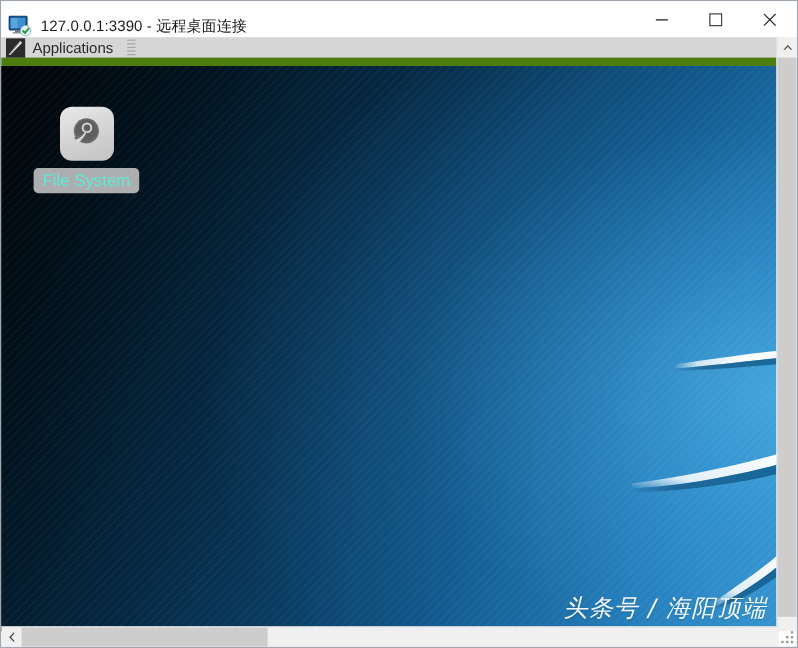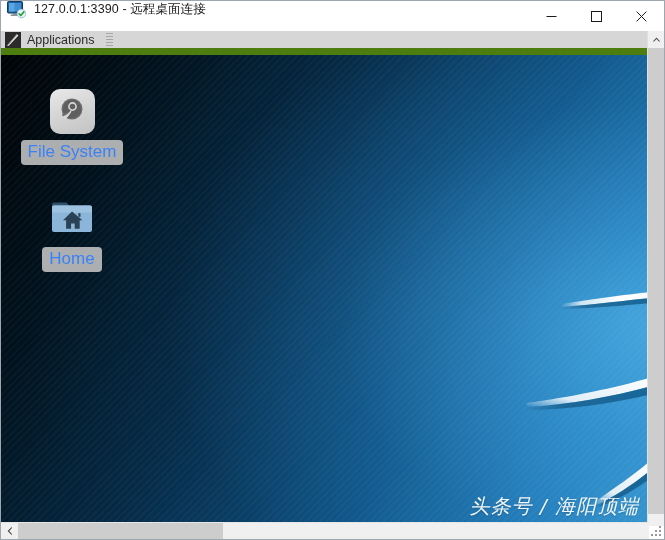--- a/index.html
+++ b/index.html
@@ -28,21 +28,21 @@
   }
 
   
   #title-bar {
     position: absolute;
     left: 0; top: 0;
     width: 100%;
     height: 30px;
     background: #ffffff;
     display: flex;
-    align-items: flex-start;
+    align-items: flex-end;
     box-sizing: border-box;
   }
   #title-icon {
     width: 20px;
     height: 18px;
     margin-left: 6px;
     margin-right: 7px;
     position: relative;
     flex: 0 0 auto;
   }
@@ -179,22 +179,22 @@
   .di-glyph {
     width: 48px;
     height: 48px;
     display: flex;
     align-items: center;
     justify-content: center;
     position: relative;
   }
   .di-label {
     margin-top: 5px;
-    font-size: 17px;
-    color: #3b82f6;
+    font-size: 14px;
+    color: #5eead4;
     background: rgba(196,196,196,0.88);
     border-radius: 4px;
     padding: 2px 7px 3px 7px;
     white-space: nowrap;
     line-height: 1.15;
   }
   #icon-filesystem { left: 28px; top: 32px; }
   #icon-home { left: 28px; top: 139px; }
 
   
@@ -379,32 +379,20 @@
             <circle cx="15" cy="13" r="9.2" fill="#5f5f5f"></circle>
             <circle cx="15.5" cy="10.5" r="3.6" fill="none" stroke="#d8d8d8" stroke-width="1.6"></circle>
             <path d="M15.5 13.6 C14.4 17.2, 11.6 20.4, 8.2 22.6 C6.6 21.6, 5.4 20.0, 4.9 18.2 C8.8 17.6, 12.2 16.0, 14.2 13.2 Z" fill="#6e6e6e"></path>
             <path d="M15.3 13.2 C13.6 18.4, 10.4 21.6, 7.6 23.2 C6.8 22.4, 6.2 21.6, 5.8 20.6 C9.6 19.2, 12.8 16.8, 14.4 13.0 Z" fill="#d8d8d8"></path>
           </svg>
         </div>
       </div>
       <div class="di-label">File System</div>
     </div>
 
-    <div class="desktop-icon" id="icon-home">
-      <div class="di-glyph">
-        <svg width="46" height="42" viewBox="0 0 46 42">
-          <path d="M3 7.5 a2 2 0 0 1 2-2 h12.5 l3 3.6 H41 a2 2 0 0 1 2 2 v4 H3 Z" fill="#2f4f6b"></path>
-          <path d="M3 10.5 a2 2 0 0 1 2-2 h36 a2 2 0 0 1 2 2 v22.5 a2 2 0 0 1 -2 2 H5 a2 2 0 0 1 -2 -2 Z" fill="#8cb6d9"></path>
-          <path d="M3 10.5 a2 2 0 0 1 2-2 h36 a2 2 0 0 1 2 2 v5 H3 Z" fill="#9cc2e0"></path>
-          <path d="M23 14.5 L33.5 23.2 h-2.8 v8.6 h-5.0 v-5.3 h-3.6 v5.3 h-5.0 v-8.6 H14.0 Z" fill="#2b4155"></path>
-          <rect x="29.4" y="16.2" width="2.1" height="3.6" fill="#2b4155"></rect>
-        </svg>
-      </div>
-      <div class="di-label">Home</div>
-    </div>
 
     <div id="watermark">头条号 / 海阳顶端</div>
   </div>
 
   <div id="vscroll">
     <div id="vscroll-up">
       <svg width="9" height="7" viewBox="0 0 9 7">
         <path d="M0.8 5.4 L4.5 1.4 L8.2 5.4 L6.9 5.4 L4.5 2.9 L2.1 5.4 Z" fill="#4a4a4a"></path>
       </svg>
     </div>

